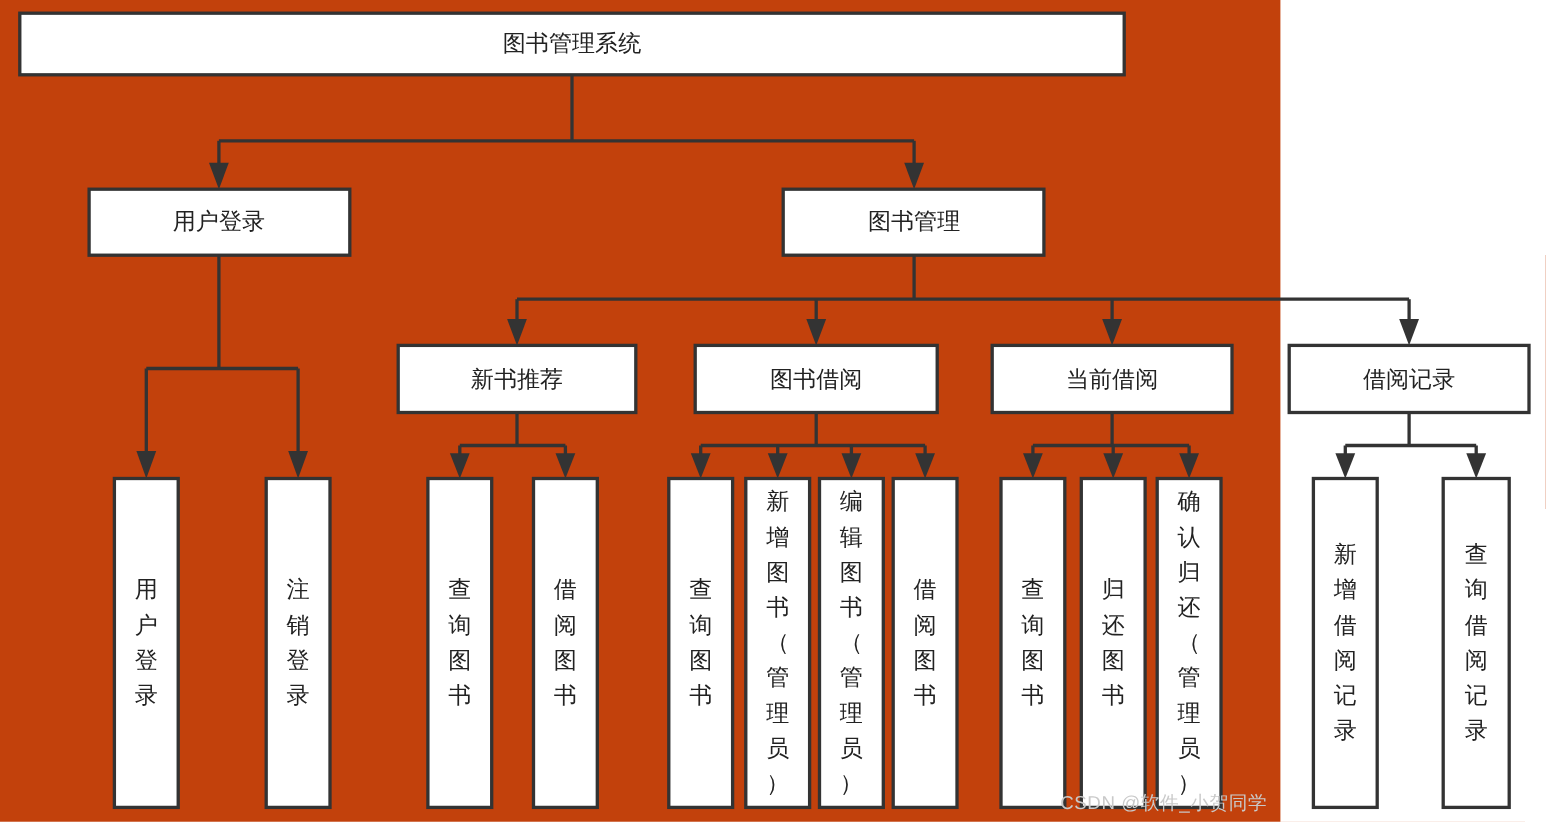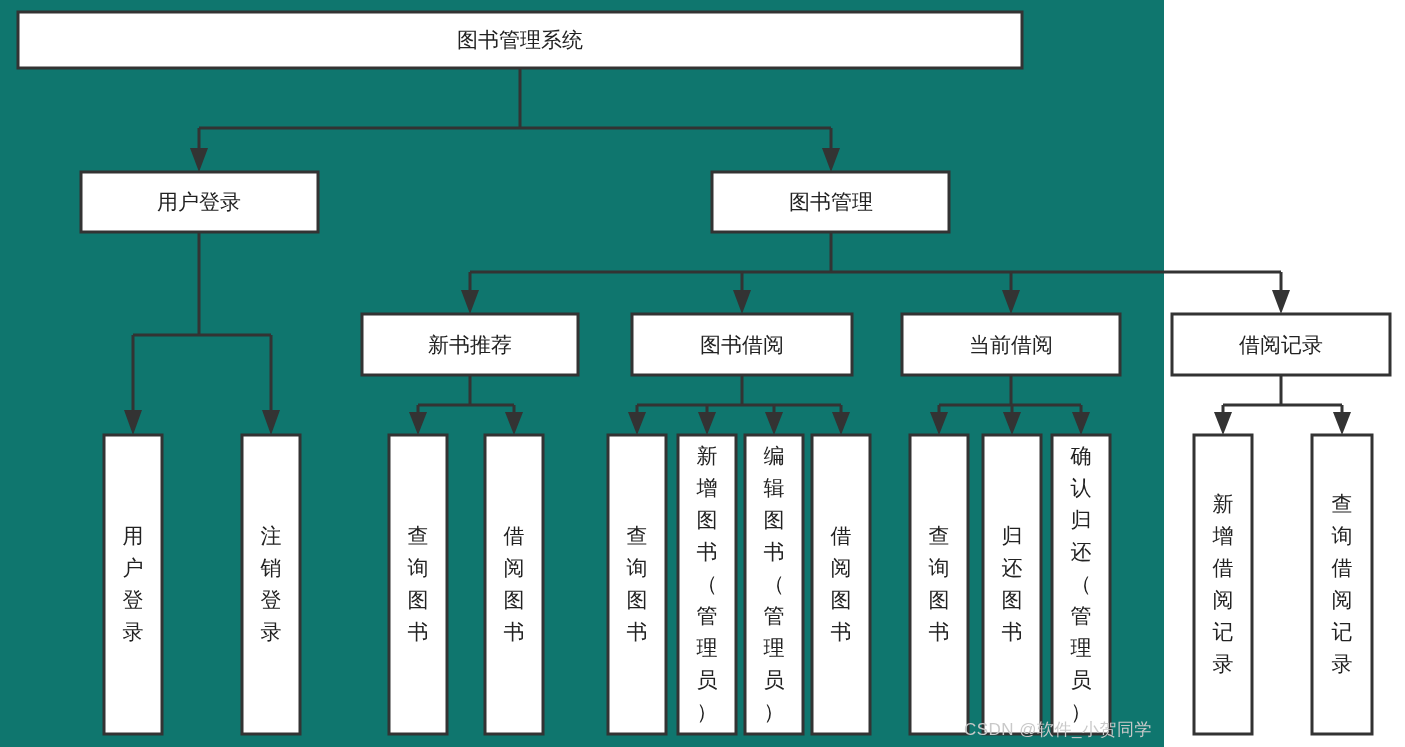--- a/index.html
+++ b/index.html
@@ -10,21 +10,21 @@
   body {
     width: 1405px;
     height: 747px;
     font-family: "Liberation Sans", "DejaVu Sans", sans-serif;
     overflow: hidden;
   }
   #diagram-root {
     position: relative;
     width: 1164px;
     height: 747px;
-    background: #0f766e;
+    background: #c2410c;
   }
   svg.diagram-canvas {
     position: absolute;
     top: 0;
     left: 0;
     width: 1405px;
     height: 747px;
     display: block;
   }
   .node-box {

